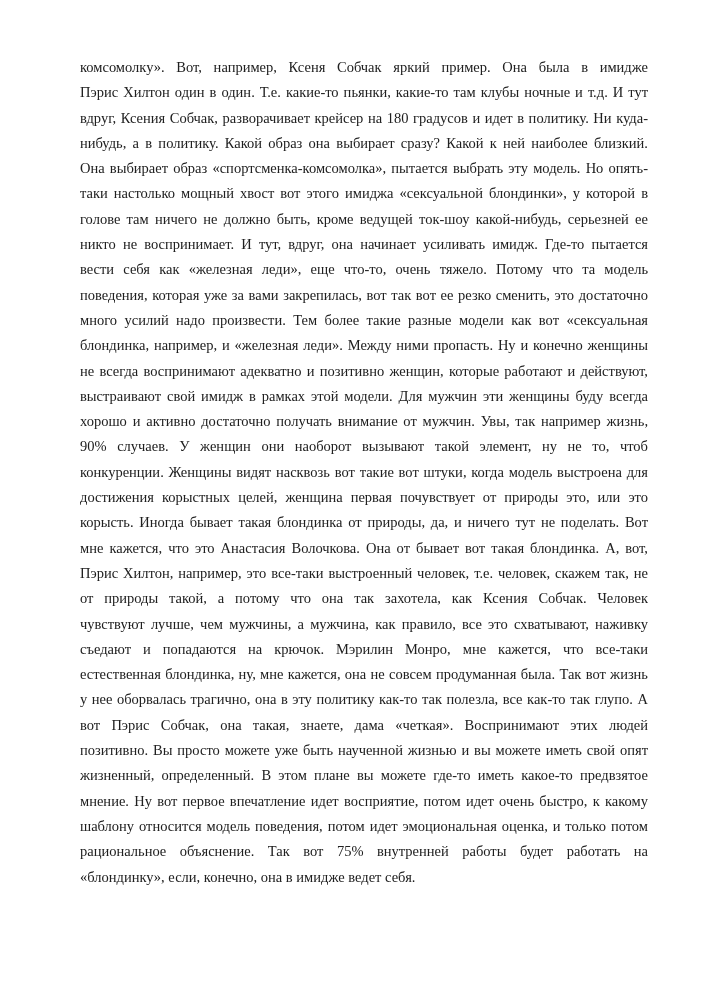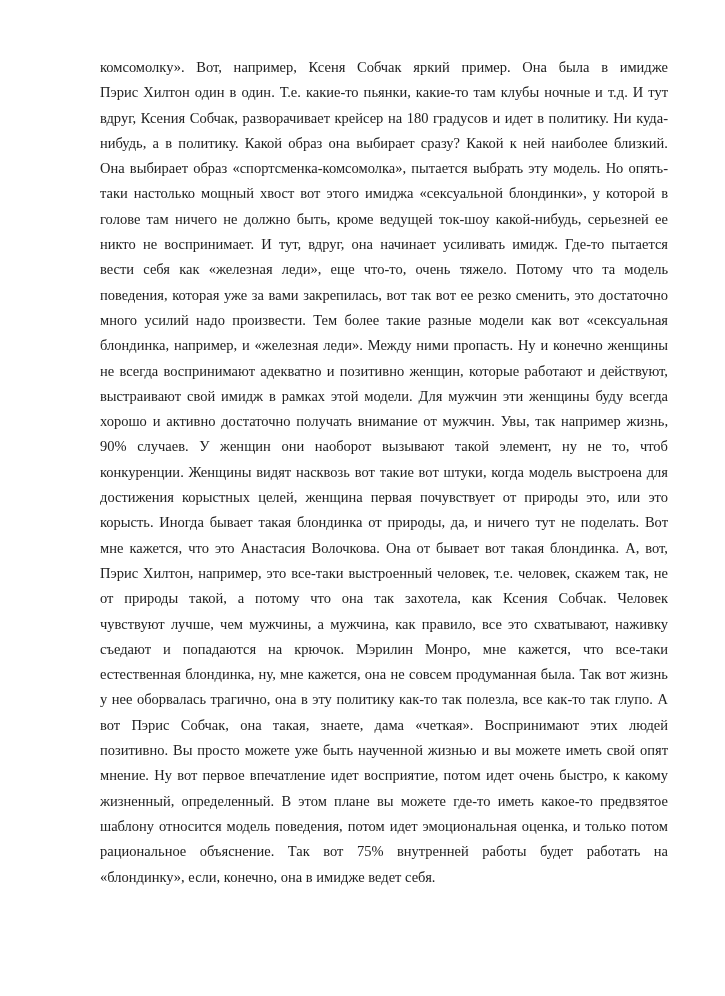--- a/index.html
+++ b/index.html
@@ -22,21 +22,20 @@
     height: 996px;
     background: #ffffff;
   }
   .text-block {
     position: absolute;
     left: 80px;
     top: 55px;
     width: 568px;
     color: #202020;
     font-size: 14.5px;
-    margin-left: 20px;
   }
   .line {
     height: 25.3px;
     line-height: 25.3px;
     text-align: justify;
     text-align-last: justify;
     overflow: hidden;
     white-space: normal;
   }
   .line.last {
@@ -69,19 +68,19 @@
       <div class="line">корысть. Иногда бывает такая блондинка от природы, да, и ничего тут не поделать. Вот</div>
       <div class="line">мне кажется, что это Анастасия Волочкова. Она от бывает вот такая блондинка. А, вот,</div>
       <div class="line">Пэрис Хилтон, например, это все-таки выстроенный человек, т.е. человек, скажем так, не</div>
       <div class="line">от природы такой, а потому что она так захотела, как Ксения Собчак. Человек</div>
       <div class="line">чувствуют лучше, чем мужчины, а мужчина, как правило, все это схватывают, наживку</div>
       <div class="line">съедают и попадаются на крючок. Мэрилин Монро, мне кажется, что все-таки</div>
       <div class="line">естественная блондинка, ну, мне кажется, она не совсем продуманная была. Так вот жизнь</div>
       <div class="line">у нее оборвалась трагично, она в эту политику как-то так полезла, все как-то так глупо. А</div>
       <div class="line">вот Пэрис Собчак, она такая, знаете, дама «четкая». Воспринимают этих людей</div>
       <div class="line">позитивно. Вы просто можете уже быть наученной жизнью и вы можете иметь свой опят</div>
+      <div class="line">жизненный, определенный. В этом плане вы можете где-то иметь какое-то предвзятое</div>
       <div class="line">мнение. Ну вот первое впечатление идет восприятие, потом идет очень быстро, к какому</div>
-      <div class="line">жизненный, определенный. В этом плане вы можете где-то иметь какое-то предвзятое</div>
       <div class="line">шаблону относится модель поведения, потом идет эмоциональная оценка, и только потом</div>
       <div class="line">рациональное объяснение. Так вот 75% внутренней работы будет работать на</div>
       <div class="line last">«блондинку», если, конечно, она в имидже ведет себя.</div>
     </div>
 </div>
 
 </body></html>

